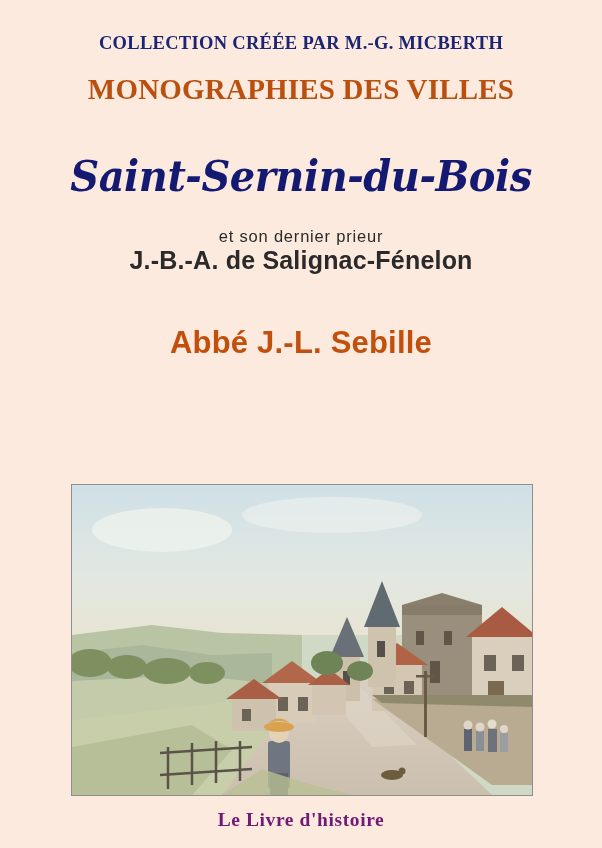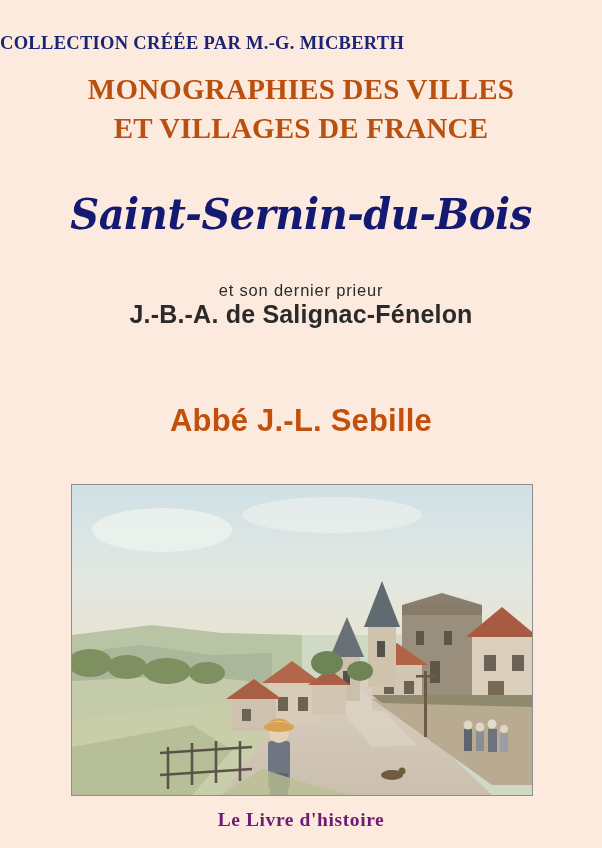--- a/index.html
+++ b/index.html
@@ -14,20 +14,21 @@
     overflow: hidden;
   }
   .page {
     position: relative;
     width: 602px;
     height: 848px;
     background: #fdeade;
     box-sizing: border-box;
   }
   .collection-line {
+    text-align: center;
     margin-top: 33px;
     font-family: "Liberation Serif", serif;
     font-weight: bold;
     font-size: 18.5px;
     letter-spacing: 0.3px;
     color: #1b2574;
   }
   .series-title {
     text-align: center;
     margin-top: 16px;
@@ -47,37 +48,37 @@
     font-family: "DejaVu Serif", serif;
     font-weight: bold;
     font-style: italic;
     font-size: 40px;
     letter-spacing: -0.5px;
     color: #141a72;
     transform: scaleY(1.06);
   }
   .subtitle {
     text-align: center;
-    margin-top: 44px;
+    margin-top: 28px;
     font-family: "Liberation Sans", sans-serif;
     font-size: 16.5px;
     letter-spacing: 0.8px;
     color: #2b2b2b;
   }
   .subject {
     text-align: center;
     font-family: "Liberation Sans", sans-serif;
     font-weight: bold;
     font-size: 25px;
     letter-spacing: 0.2px;
     color: #2a2a2a;
   }
   .author {
     text-align: center;
-    margin-top: 74px;
+    margin-top: 50px;
     font-family: "Liberation Sans", sans-serif;
     font-weight: bold;
     font-size: 31px;
     letter-spacing: 0.2px;
     color: #c2500d;
   }
   .cover-image {
     position: absolute;
     left: 71px;
     top: 451px;
@@ -105,21 +106,20 @@
 </style>
 </head>
 <body>
 
 <div class="page">
 
   <div class="collection-line">COLLECTION CRÉÉE PAR M.-G. MICBERTH</div>
 
   <div class="series-title">
     <span>MONOGRAPHIES DES VILLES</span>
-    <span class="line2">ET VILLAGES DE FRANCE</span>
   </div>
 
   <div class="main-title">Saint-Sernin-du-Bois</div>
 
   <div class="subtitle">et son dernier prieur</div>
 
   <div class="subject">J.-B.-A. de Salignac-Fénelon</div>
 
   <div class="author">Abbé J.-L. Sebille</div>
 

